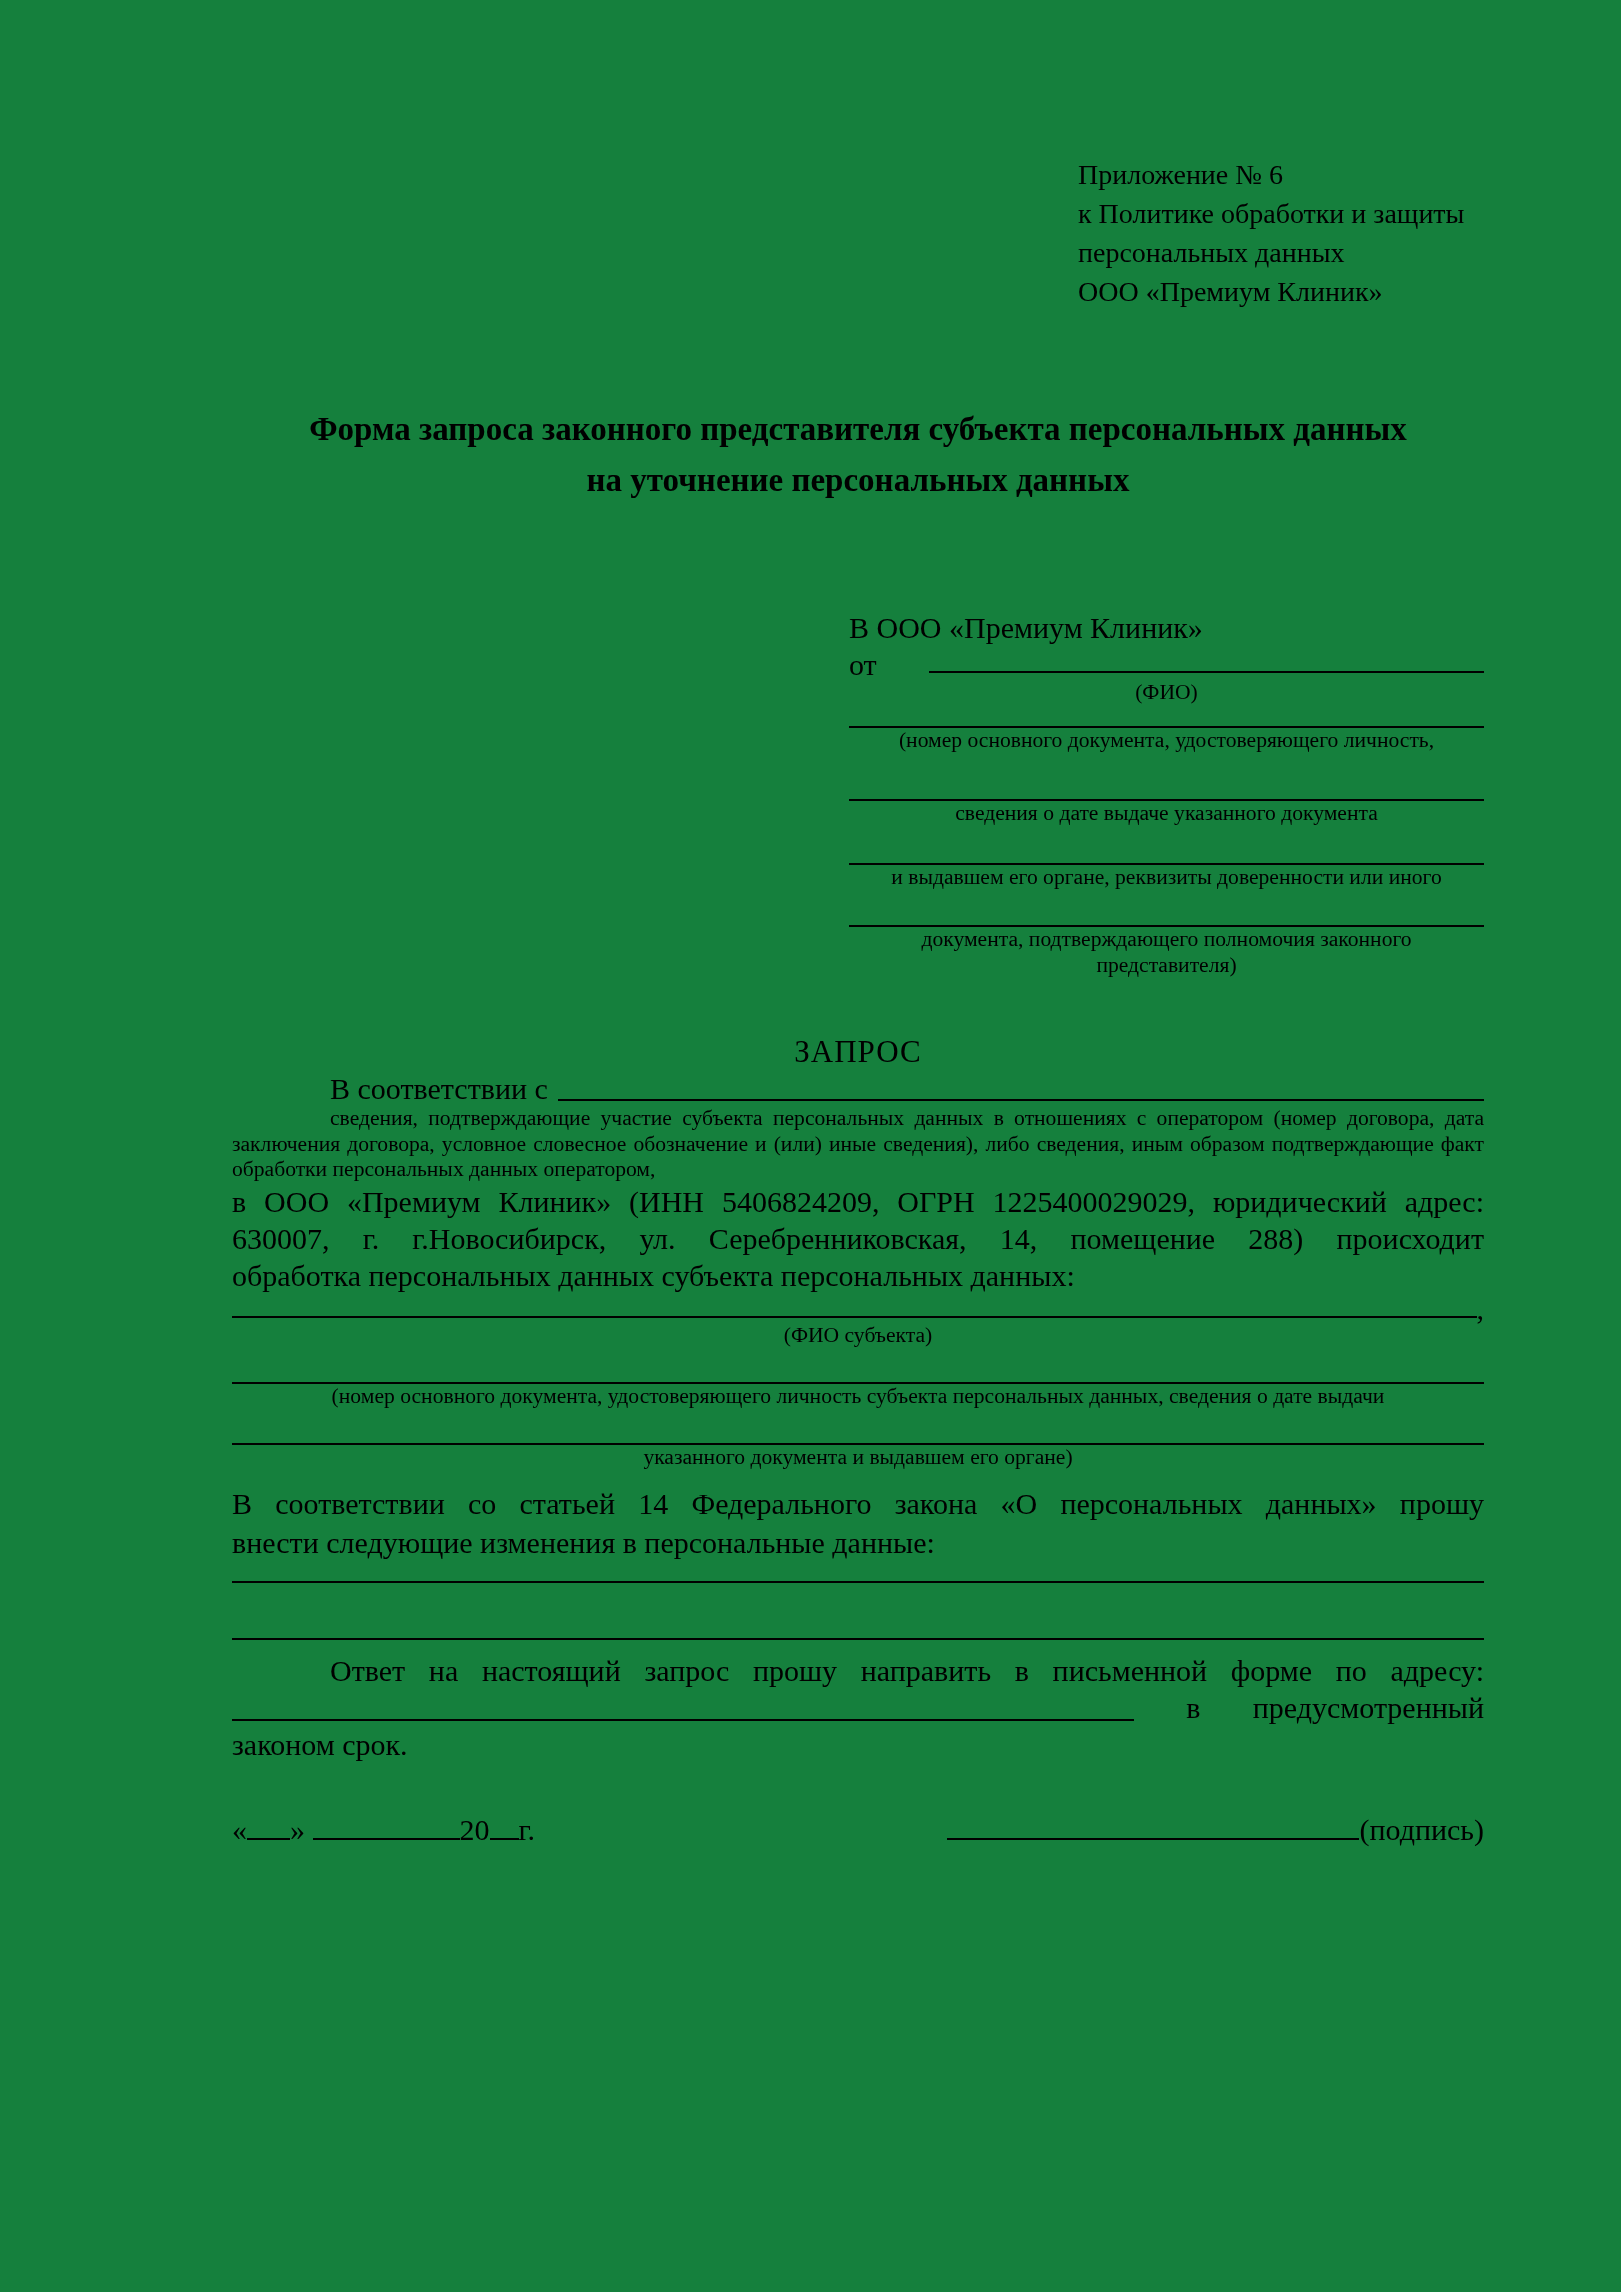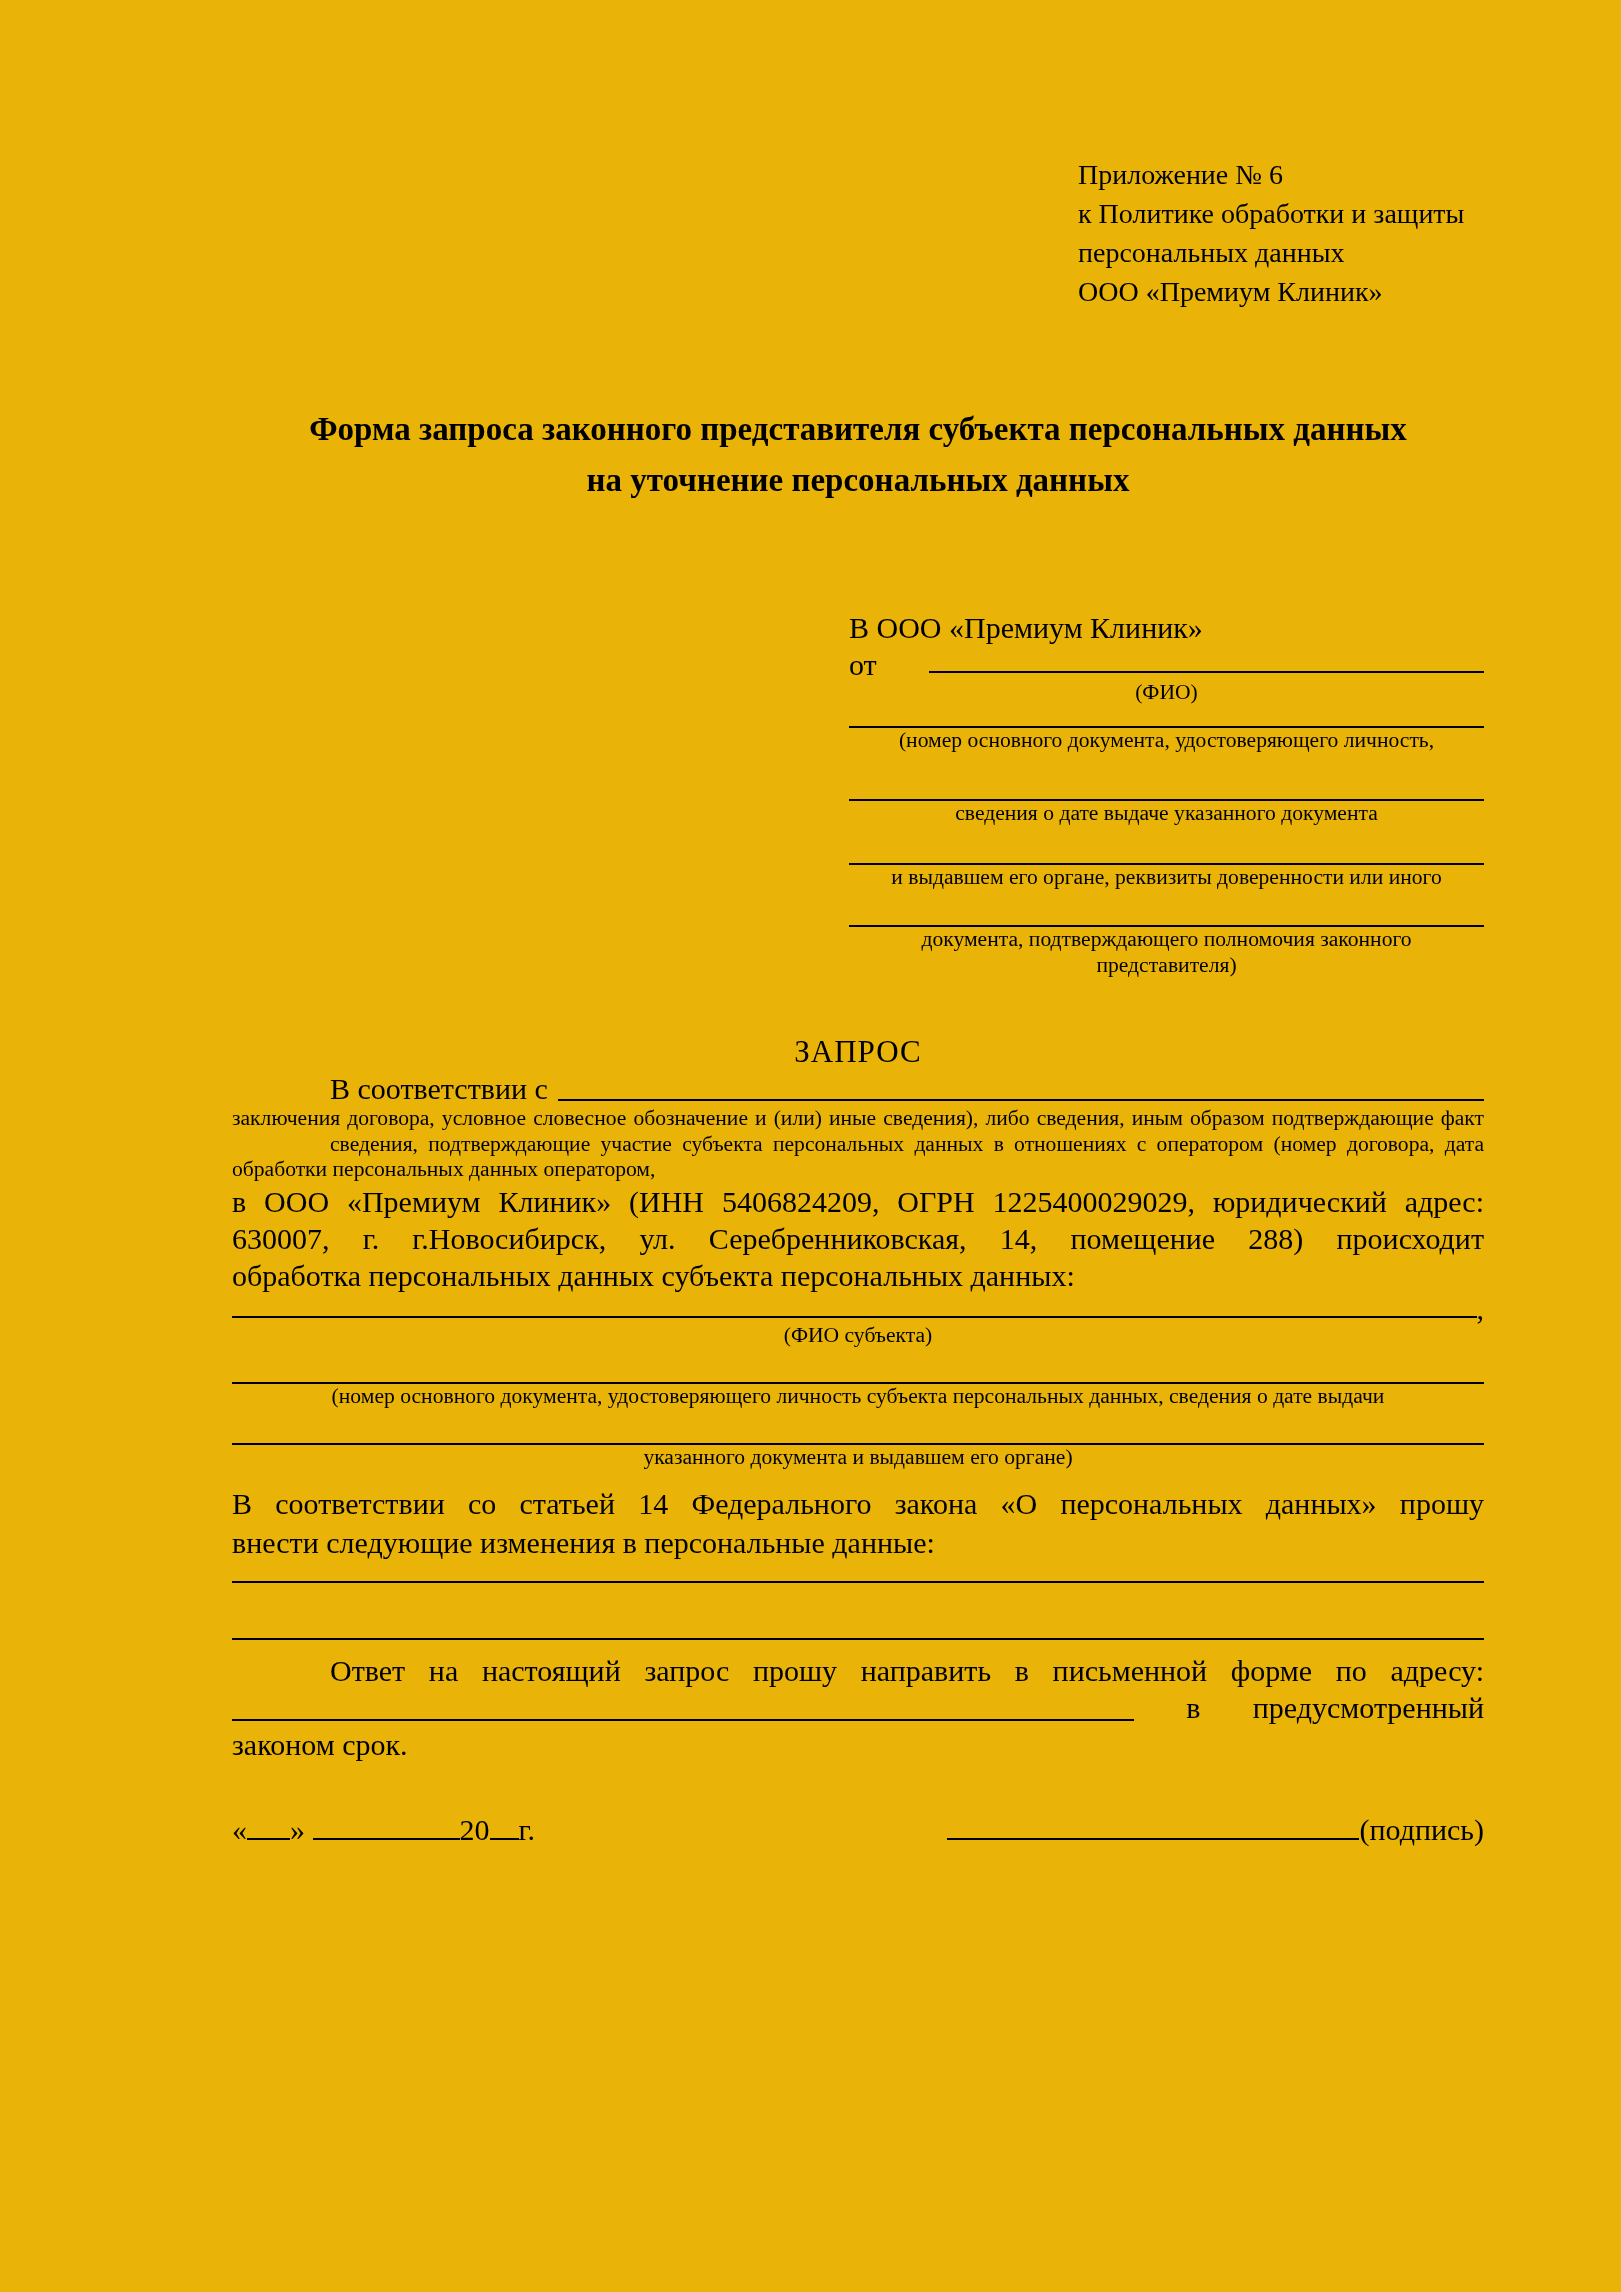--- a/index.html
+++ b/index.html
@@ -4,21 +4,21 @@
 <style>
   html, body {
     margin: 0;
     padding: 0;
     background: #ffffff;
   }
   .page {
     position: relative;
     width: 1621px;
     height: 2293px;
-    background: #eab308;
+    background: #15803d;
     color: #000000;
     font-family: "Liberation Serif", "DejaVu Serif", serif;
     font-size: 30px;
     overflow: hidden;
   }
   .content {
     position: absolute;
     left: 232px;
     top: 155px;
     width: 1252px;
@@ -178,22 +178,22 @@
 
     <div class="zapros">ЗАПРОС</div>
 
     <div class="flexline intro-row">
       <span class="indent"></span>
       <span class="label">В соответствии с</span>
       <span class="fill"></span>
     </div>
 
     <div class="footnote">
+      <div class="jlast find">сведения, подтверждающие участие субъекта персональных данных в отношениях с оператором (номер договора, дата</div>
       <div class="jlast">заключения договора, условное словесное обозначение и (или) иные сведения), либо сведения, иным образом подтверждающие факт</div>
-      <div class="jlast find">сведения, подтверждающие участие субъекта персональных данных в отношениях с оператором (номер договора, дата</div>
       <div>обработки персональных данных оператором,</div>
     </div>
 
     <div class="body-par">
       <div class="jlast">в ООО «Премиум Клиник» (ИНН 5406824209, ОГРН 1225400029029, юридический адрес:</div>
       <div class="jlast">630007, г. г.Новосибирск, ул. Серебренниковская, 14, помещение 288) происходит</div>
       <div>обработка персональных данных субъекта персональных данных:</div>
     </div>
 
     <div class="flexline comma-row">

